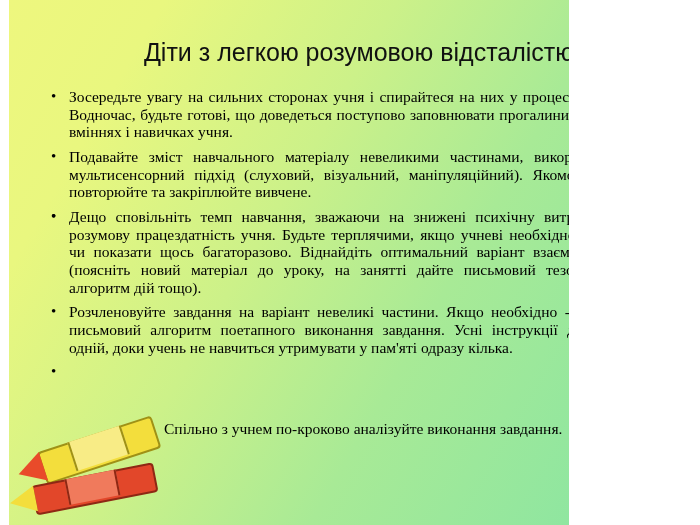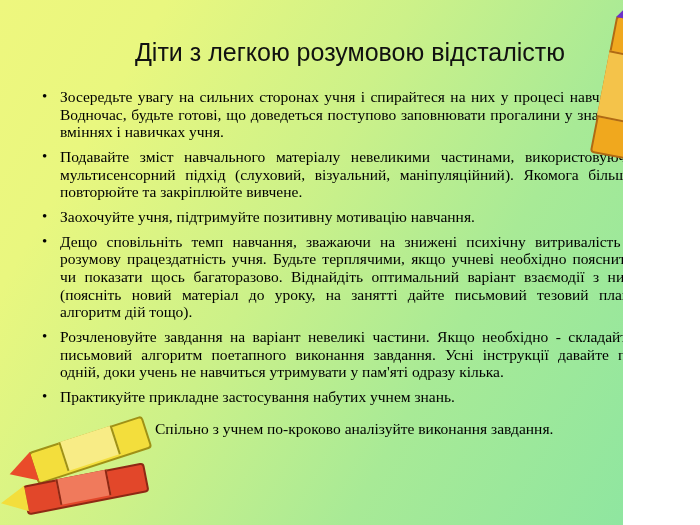--- a/index.html
+++ b/index.html
@@ -7,25 +7,26 @@
     padding: 0;
   }
   body {
     width: 700px;
     height: 525px;
     overflow: hidden;
     font-family: "Liberation Serif", serif;
   }
   .slide {
     position: relative;
-    width: 623px;
+    width: 560px;
     height: 525px;
     box-sizing: border-box;
     background: linear-gradient(120deg, #eef77e 0%, #e9f77f 18%, #ccf189 45%, #a8ea96 70%, #8fe6a0 100%);
     overflow: hidden;
+    margin-left: 9px;
   }
   .slide-title {
     position: absolute;
     left: 0;
     top: 38px;
     width: 700px;
     text-align: center;
     font-family: "Liberation Sans", sans-serif;
     font-size: 25px;
     color: #111111;
@@ -213,33 +214,31 @@
     <li class="bullet-item">
       <span class="dot">•</span>
       <span>Зосередьте увагу на сильних сторонах учня і спирайтеся на них у процесі навчання. Водночас, будьте готові, що доведеться поступово заповнювати прогалини у знаннях, вміннях і навичках учня.</span>
     </li>
     <li class="bullet-item">
       <span class="dot">•</span>
       <span>Подавайте зміст навчального матеріалу невеликими частинами, використовуючи мультисенсорний підхід (слуховий, візуальний, маніпуляційний). Якомога більше повторюйте та закріплюйте вивчене.</span>
     </li>
     <li class="bullet-item">
       <span class="dot">•</span>
-      <span>Заохочуйте учня, підтримуйте позитивну мотивацію навчання.</span>
     </li>
     <li class="bullet-item">
       <span class="dot">•</span>
       <span>Дещо сповільніть темп навчання, зважаючи на знижені психічну витривалість і розумову працездатність учня. Будьте терплячими, якщо учневі необхідно пояснити чи показати щось багаторазово. Віднайдіть оптимальний варіант взаємодії з ним (поясніть новий матеріал до уроку, на занятті дайте письмовий тезовий план, алгоритм дій тощо).</span>
     </li>
     <li class="bullet-item">
       <span class="dot">•</span>
       <span>Розчленовуйте завдання на варіант невеликі частини. Якщо необхідно - складайте письмовий алгоритм поетапного виконання завдання. Усні інструкції давайте по одній, доки учень не навчиться утримувати у пам'яті одразу кілька.</span>
     </li>
     <li class="bullet-item">
       <span class="dot">•</span>
-      <span>Практикуйте прикладне застосування набутих учнем знань.</span>
     </li>
   </ul>
 
   <div class="sub-note">Спільно з учнем по-кроково аналізуйте виконання завдання.</div>
 
   <div class="crayon crayon-orange">
     <div class="body-part"></div>
     <div class="label-band"></div>
     <div class="tip"></div>
     <div class="tip-edge"></div>

